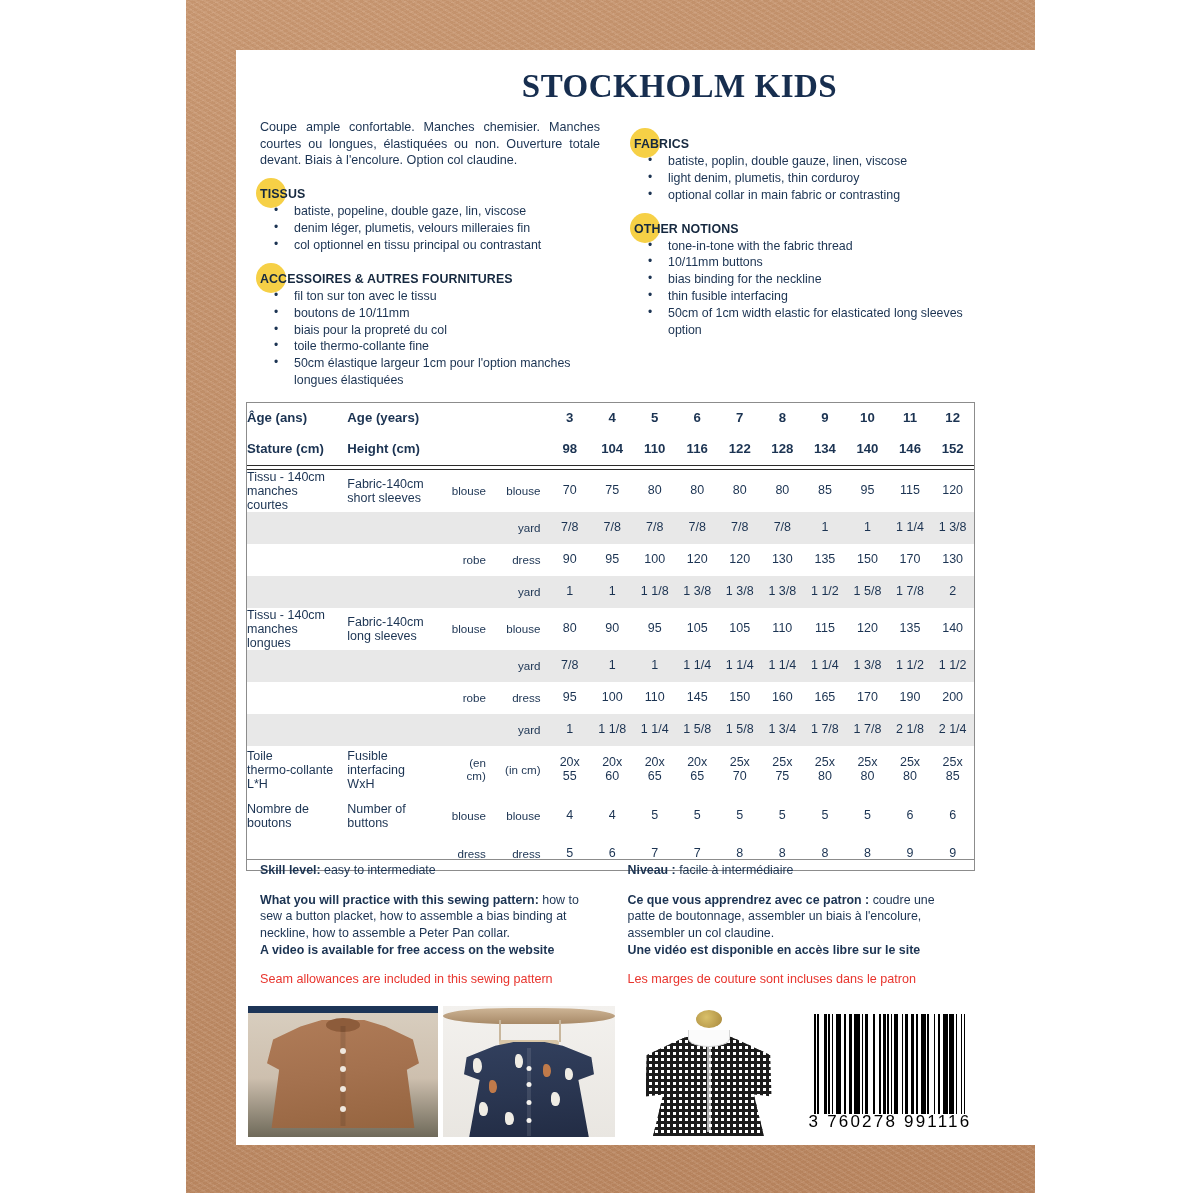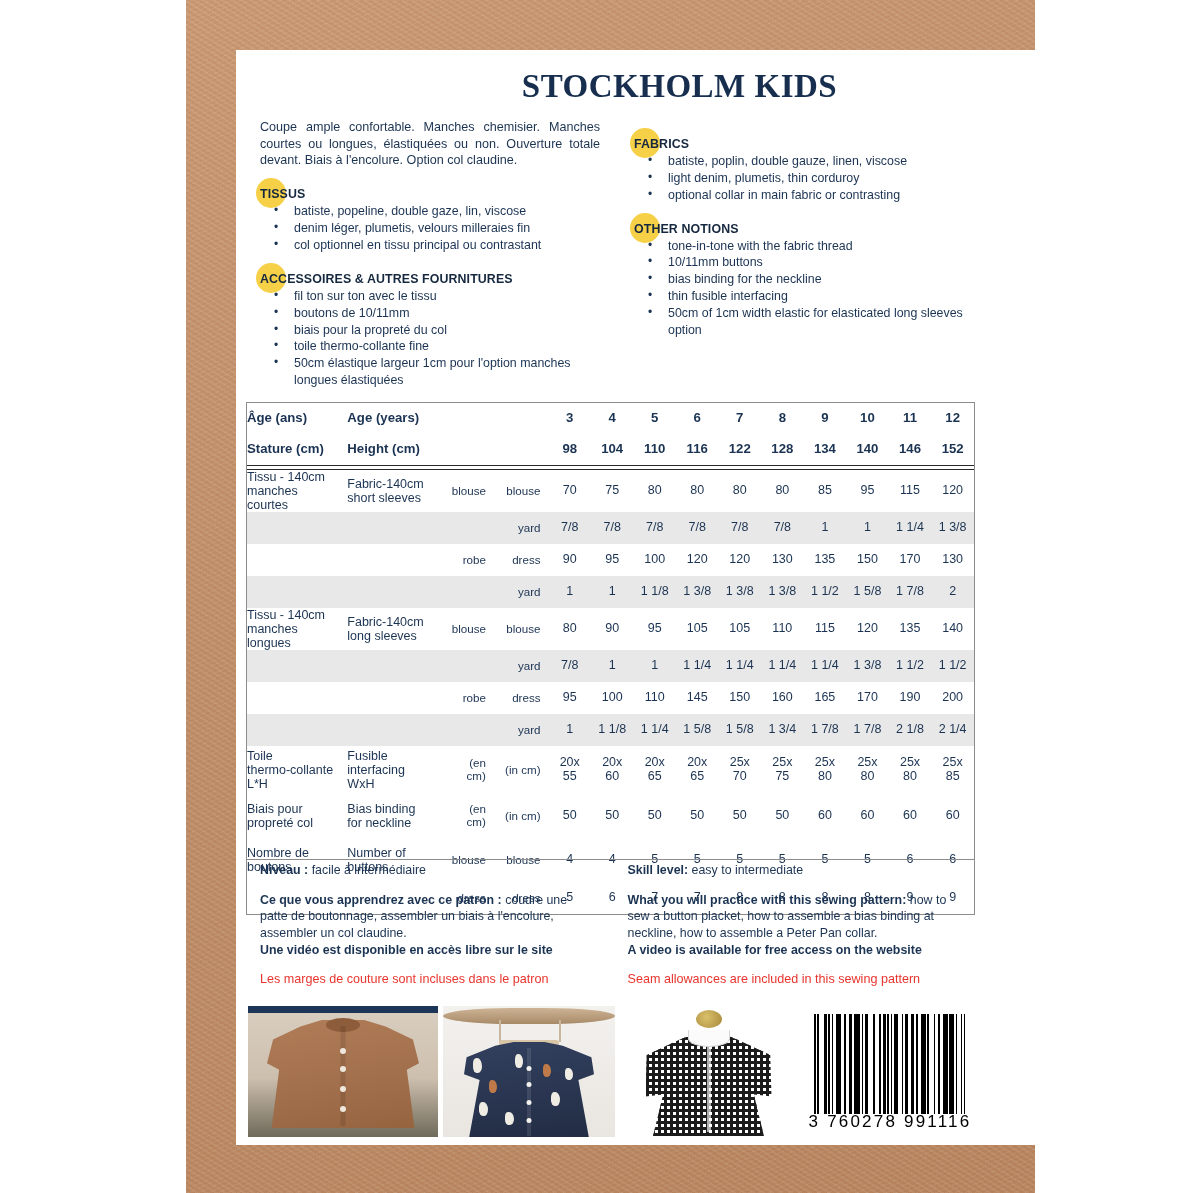--- a/index.html
+++ b/index.html
@@ -535,36 +535,20 @@
             <td class="v">20x<br>65</td>
             <td class="v">20x<br>65</td>
             <td class="v">25x<br>70</td>
             <td class="v">25x<br>75</td>
             <td class="v">25x<br>80</td>
             <td class="v">25x<br>80</td>
             <td class="v">25x<br>80</td>
             <td class="v">25x<br>85</td>
           </tr>
           <tr class="tall2">
-            <td class="c-fr">Biais pour<br>propreté col</td>
-            <td class="c-en">Bias binding<br>for neckline</td>
-            <td class="c-lfr sub">(en<br>cm)</td>
-            <td class="c-len sub">(in cm)</td>
-            <td class="v">50</td>
-            <td class="v">50</td>
-            <td class="v">50</td>
-            <td class="v">50</td>
-            <td class="v">50</td>
-            <td class="v">50</td>
-            <td class="v">60</td>
-            <td class="v">60</td>
-            <td class="v">60</td>
-            <td class="v">60</td>
-          </tr>
-          <tr class="tall2">
             <td class="c-fr">Nombre de<br>boutons</td>
             <td class="c-en">Number of<br>buttons</td>
             <td class="c-lfr sub">blouse</td>
             <td class="c-len sub">blouse</td>
             <td class="v">4</td>
             <td class="v">4</td>
             <td class="v">5</td>
             <td class="v">5</td>
             <td class="v">5</td>
             <td class="v">5</td>
@@ -592,45 +576,45 @@
         </tbody>
     </table>
   </div>
 
   <div id="footer-rule"></div>
 
   <div id="footer">
     <div class="cols">
       <div class="col">
         <div class="foot-line">
+          <b>Skill level:</b><span> easy to intermediate</span>
+        </div>
+        <div class="foot-gap"></div>
+        <div class="foot-line">
+          <b>What you will practice with this sewing pattern:</b><span> how to sew a button placket, how to assemble a bias binding at neckline, how to assemble a Peter Pan collar.</span>
+        </div>
+        <div class="foot-line">
+          <b>A video is available for free access on the website</b>
+        </div>
+        <div class="foot-gap"></div>
+        <div class="red">Seam allowances are included in this sewing pattern</div>
+      </div>
+      <div class="col">
+        <div class="foot-line">
           <b>Niveau :</b><span> facile à intermédiaire</span>
         </div>
         <div class="foot-gap"></div>
         <div class="foot-line">
           <b>Ce que vous apprendrez avec ce patron :</b><span> coudre une patte de boutonnage, assembler un biais à l'encolure, assembler un col claudine.</span>
         </div>
         <div class="foot-line">
           <b>Une vidéo est disponible en accès libre sur le site</b>
         </div>
         <div class="foot-gap"></div>
         <div class="red">Les marges de couture sont incluses dans le patron</div>
-      </div>
-      <div class="col">
-        <div class="foot-line">
-          <b>Skill level:</b><span> easy to intermediate</span>
-        </div>
-        <div class="foot-gap"></div>
-        <div class="foot-line">
-          <b>What you will practice with this sewing pattern:</b><span> how to sew a button placket, how to assemble a bias binding at neckline, how to assemble a Peter Pan collar.</span>
-        </div>
-        <div class="foot-line">
-          <b>A video is available for free access on the website</b>
-        </div>
-        <div class="foot-gap"></div>
-        <div class="red">Seam allowances are included in this sewing pattern</div>
       </div>
     </div>
   </div>
 
   <div id="photos">
 
     <div class="photo" id="photo1">
       <div class="ph-bg1"></div>
       <div class="garment1"></div>
       <div class="g1-collar"></div>

